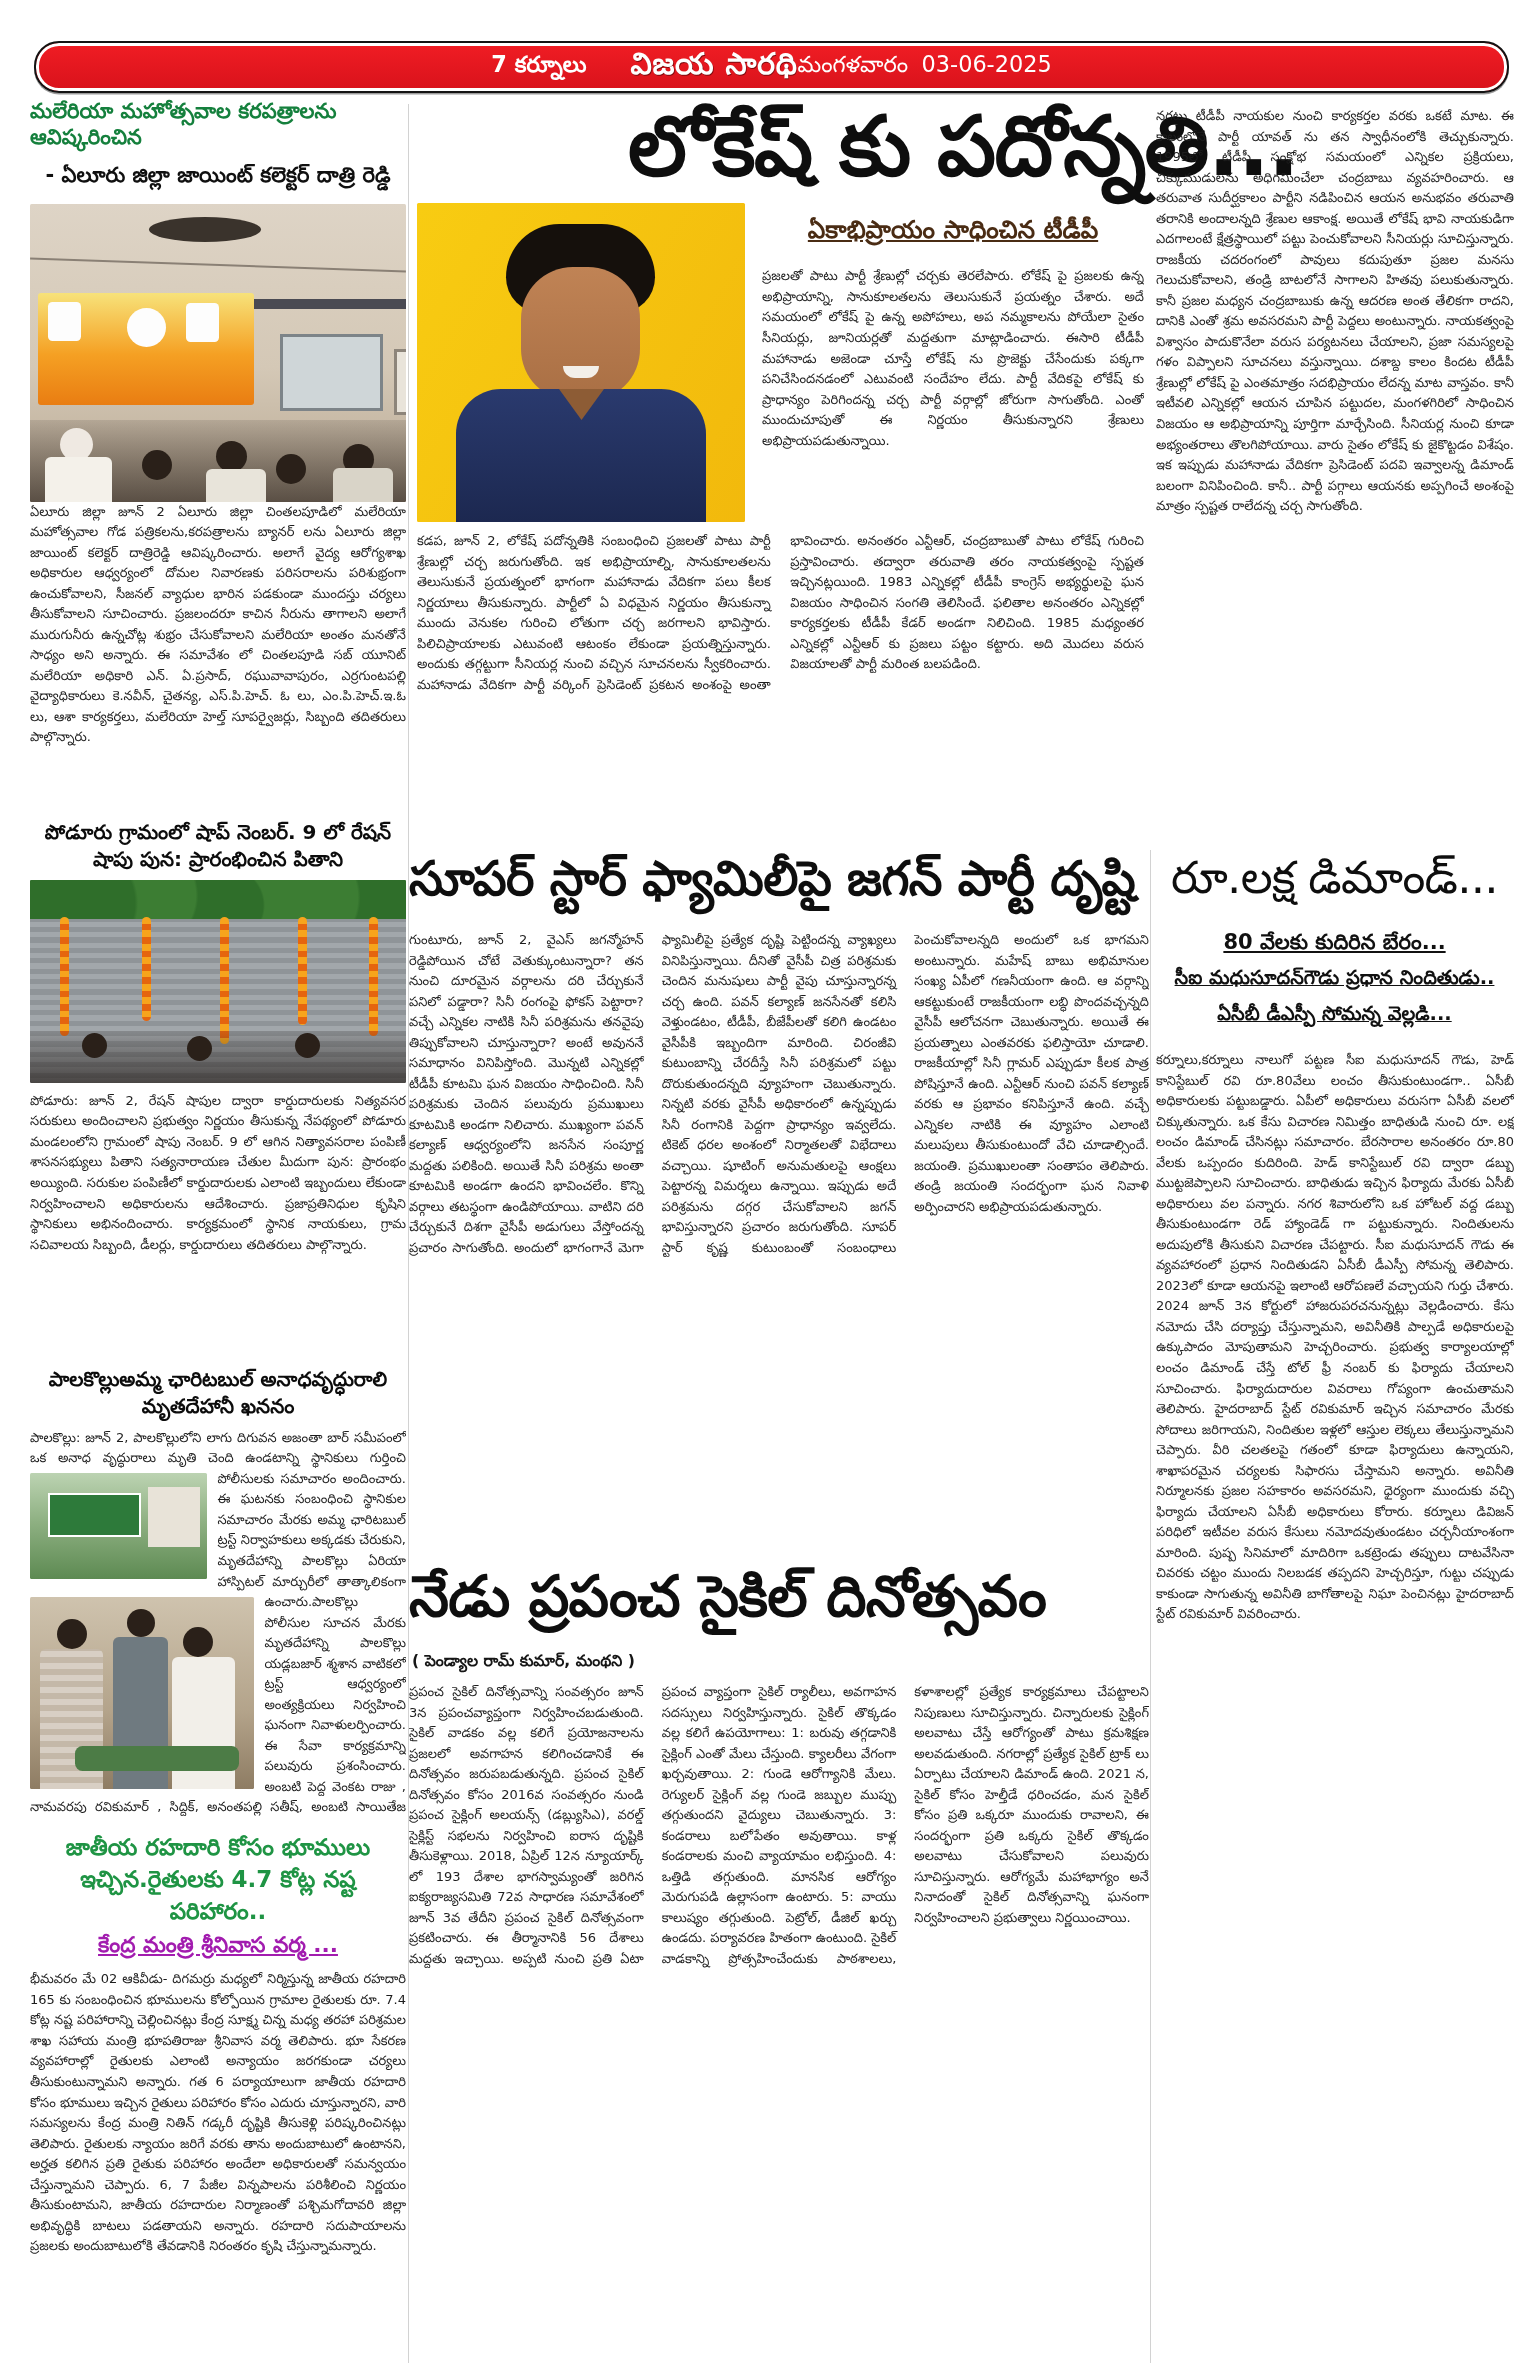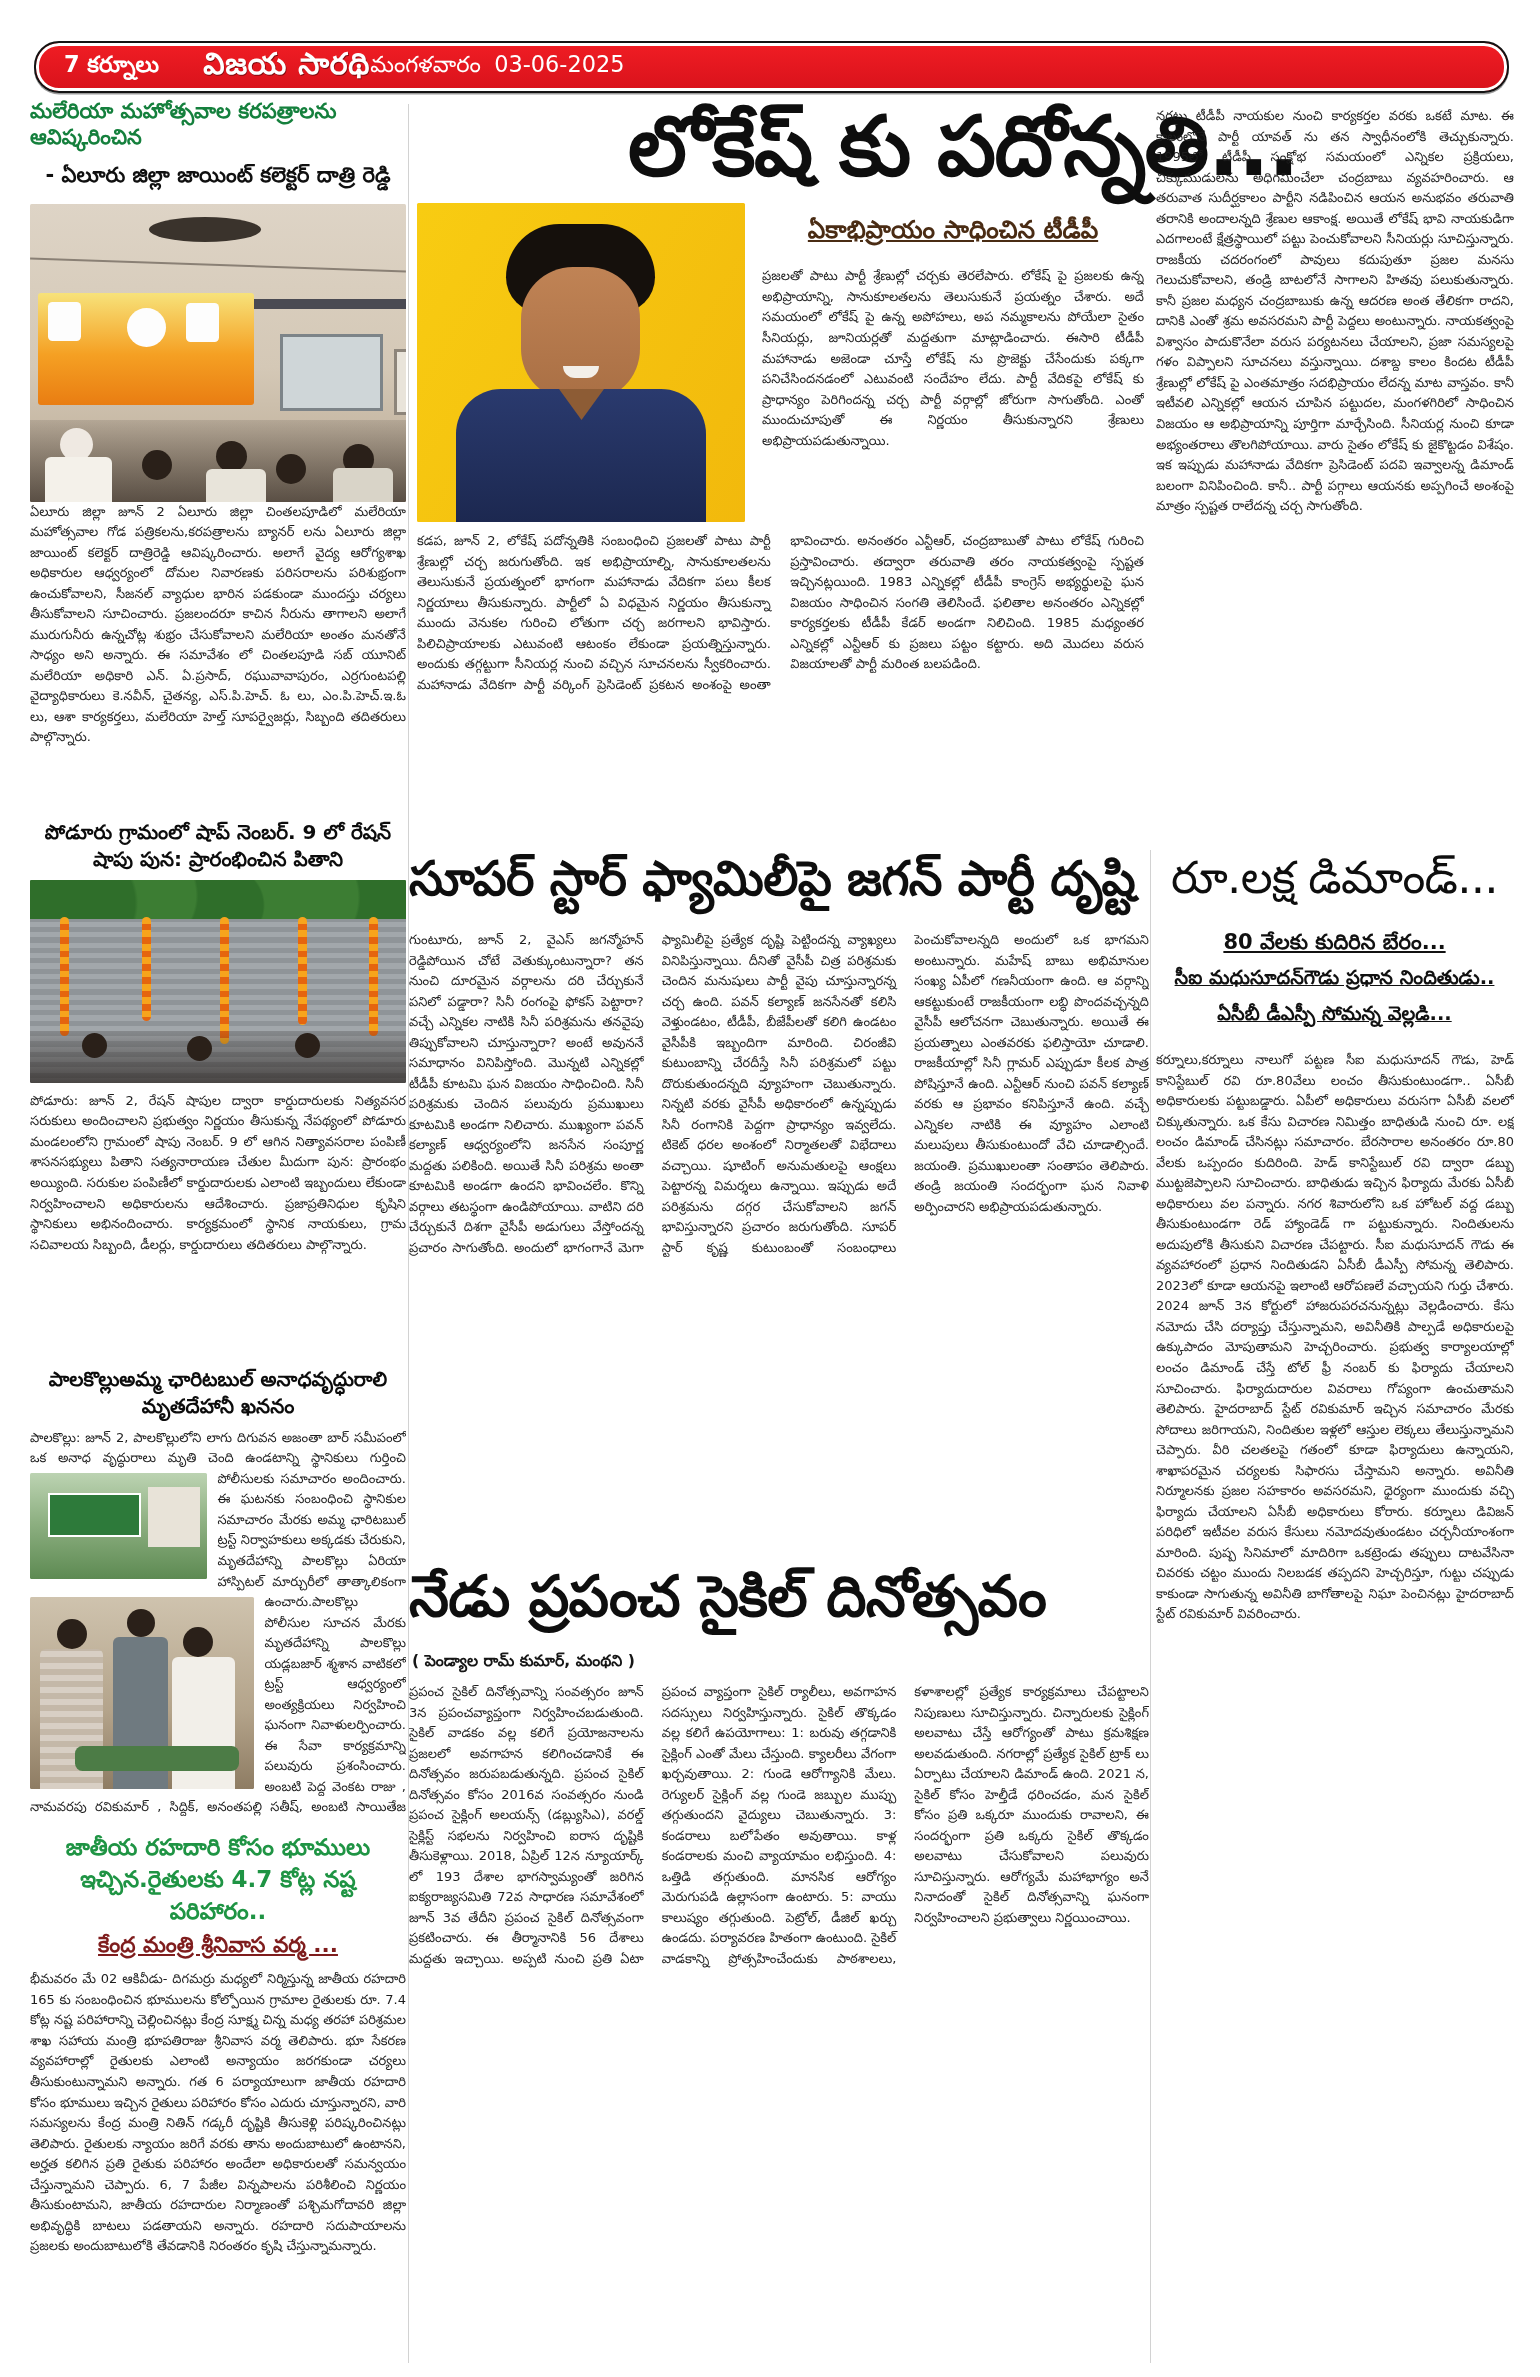--- a/index.html
+++ b/index.html
@@ -2,34 +2,34 @@
 <html style="font-size:12px"><head>
 <meta charset="utf-8">
 <style>
   html,body{margin:0;padding:0;background:#e8e8e8;}
   .page{position:relative;width:1541px;height:2377px;background:#ffffff;overflow:hidden;
         font-family:"DejaVu Sans","Liberation Sans",sans-serif;color:#1c1c1c;}
   
   .masthead{position:absolute;left:34px;top:41px;width:1475px;height:52px;
     background:linear-gradient(180deg,#f01d24,#d8121b);
     border:2.2px solid #141414;border-radius:25px;box-shadow:inset 0 0 0 3px #ffffff, 0 1.5px 0 #9b9b9b;
-    display:flex;align-items:center;justify-content:flex-start;padding:0 28px;box-sizing:border-box;}
+    display:flex;align-items:center;justify-content:center;padding:0 28px;box-sizing:border-box;}
   .masthead .left{color:#fff;font-size:22.4px;font-weight:bold;}
   .masthead .center{color:#fff;font-size:30px;font-weight:800;letter-spacing:0.7px;text-shadow:0.7px 0.7px 0 #7c0a0e;margin-left:44px;}
   .masthead .right{color:#fff;font-size:22.4px;font-weight:normal;display:flex;gap:13.4px;}
   
   .body-txt{font-size:13px;line-height:1.58;text-align:justify;color:#1d1d1d;overflow:hidden;}
   .vrule{position:absolute;width:0.7px;background:#d2d2d2;}
   
   .col-left{position:absolute;left:30px;top:98px;width:376px;height:2266px;overflow:hidden;}
   .kicker1{font-size:21px;font-weight:bold;color:#15803d;line-height:1.25;}
   .kicker2{font-size:21px;font-weight:bold;color:#101010;text-align:center;margin-top:12px;}
   .lhead{font-size:20px;font-weight:bold;color:#0c0c0c;text-align:center;line-height:1.35;margin:13.4px 0 7.5px;}
   .ghead{font-size:23px;font-weight:bold;color:#1f9444;text-align:center;line-height:1.4;margin:12px 0 4.5px;}
-  .rhead{font-size:21.6px;font-weight:bold;color:#7f1d1d;text-align:center;text-decoration:underline;margin:3px 0 7.5px;}
+  .rhead{font-size:21.6px;font-weight:bold;color:#a21caf;text-align:center;text-decoration:underline;margin:3px 0 7.5px;}
   
   .ph{position:relative;overflow:hidden;border-radius:1.5px;}
   .ph1{width:376px;height:298px;margin-top:12px;background:linear-gradient(180deg,#ded4c6 0%,#d4c8b6 55%,#b7a791 100%);}
   .ph1 .fan{position:absolute;left:119px;top:13.4px;width:112px;height:25px;background:#3a332c;border-radius:50%;}
   .ph1 .wire{position:absolute;left:0;top:60px;width:100%;height:1.5px;background:#8a8075;transform:rotate(2deg);}
   .ph1 .banner{position:absolute;left:7.5px;top:89px;width:216px;height:112px;background:linear-gradient(180deg,#f7e27a,#f5a023 55%,#e97d12);border-radius:3px;}
   .ph1 .banner .pic{position:absolute;width:33px;height:39px;border-radius:4.5px;background:#fdfdfd;}
   .ph1 .beam{position:absolute;left:224px;top:95px;width:526px;height:10.4px;background:#4a4a52;}
   .ph1 .win{position:absolute;left:250px;top:130px;width:97px;height:71px;background:#cfd6d8;border:3px solid #7d8488;}
   .ph1 .frame{position:absolute;left:364px;top:145px;width:86px;height:60px;background:#e9e4da;border:3px solid #8d857a;}

